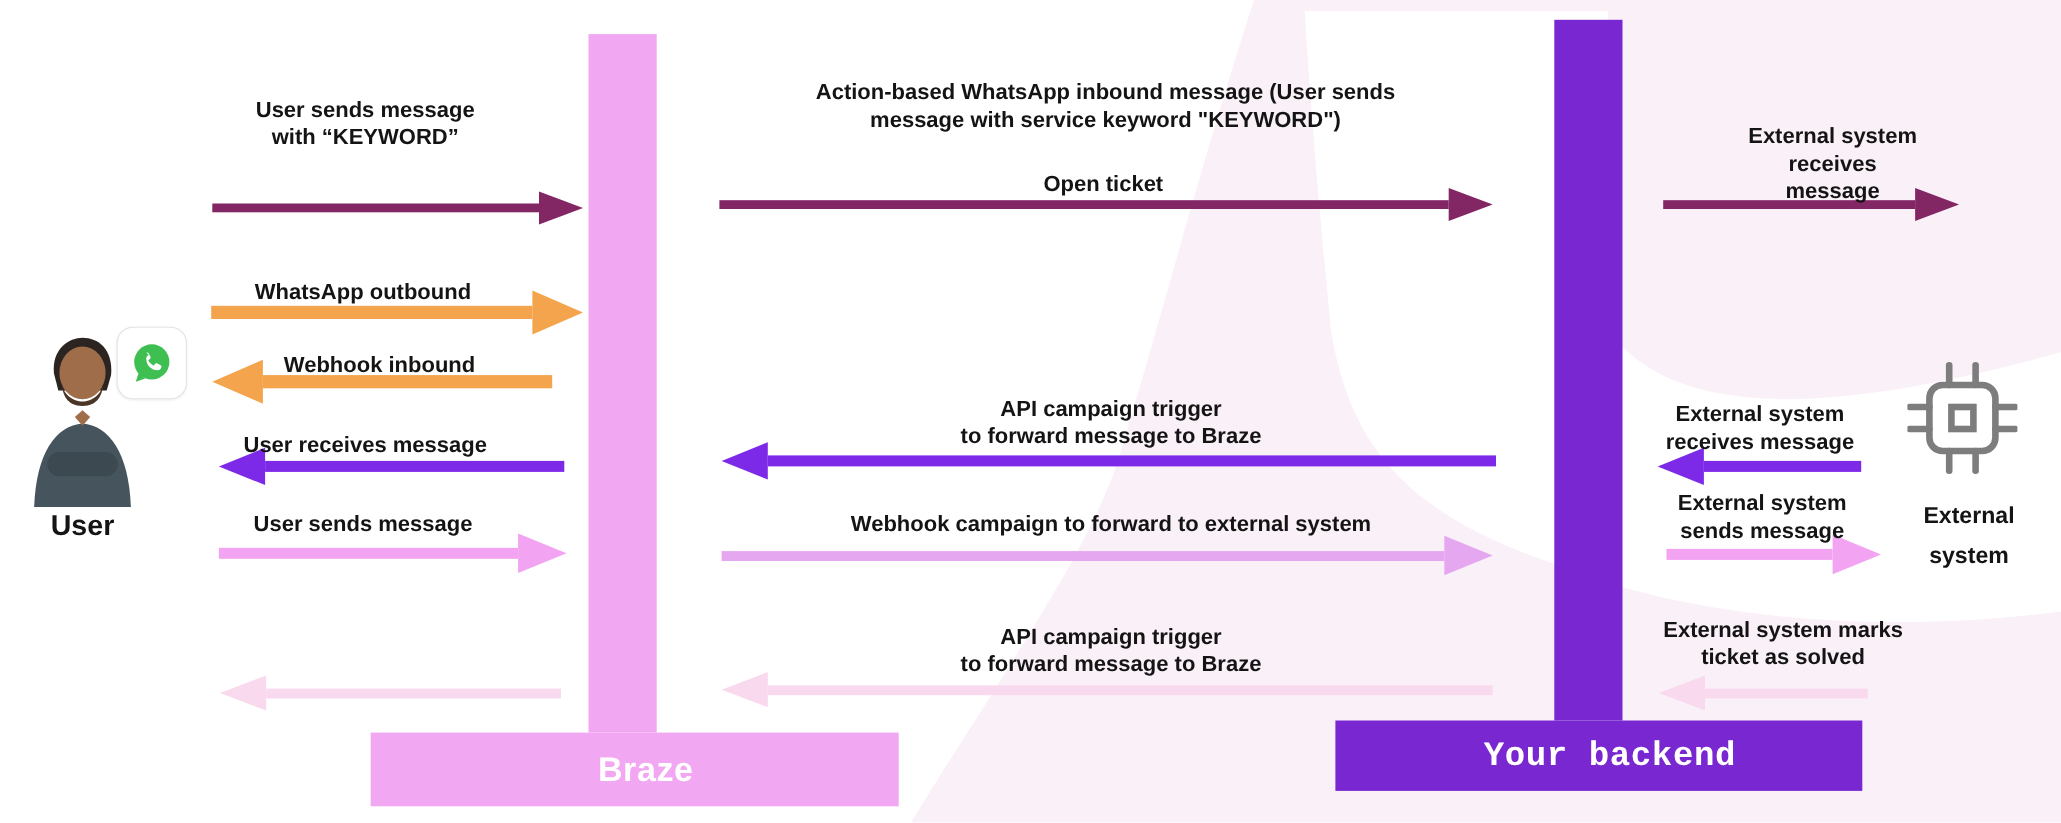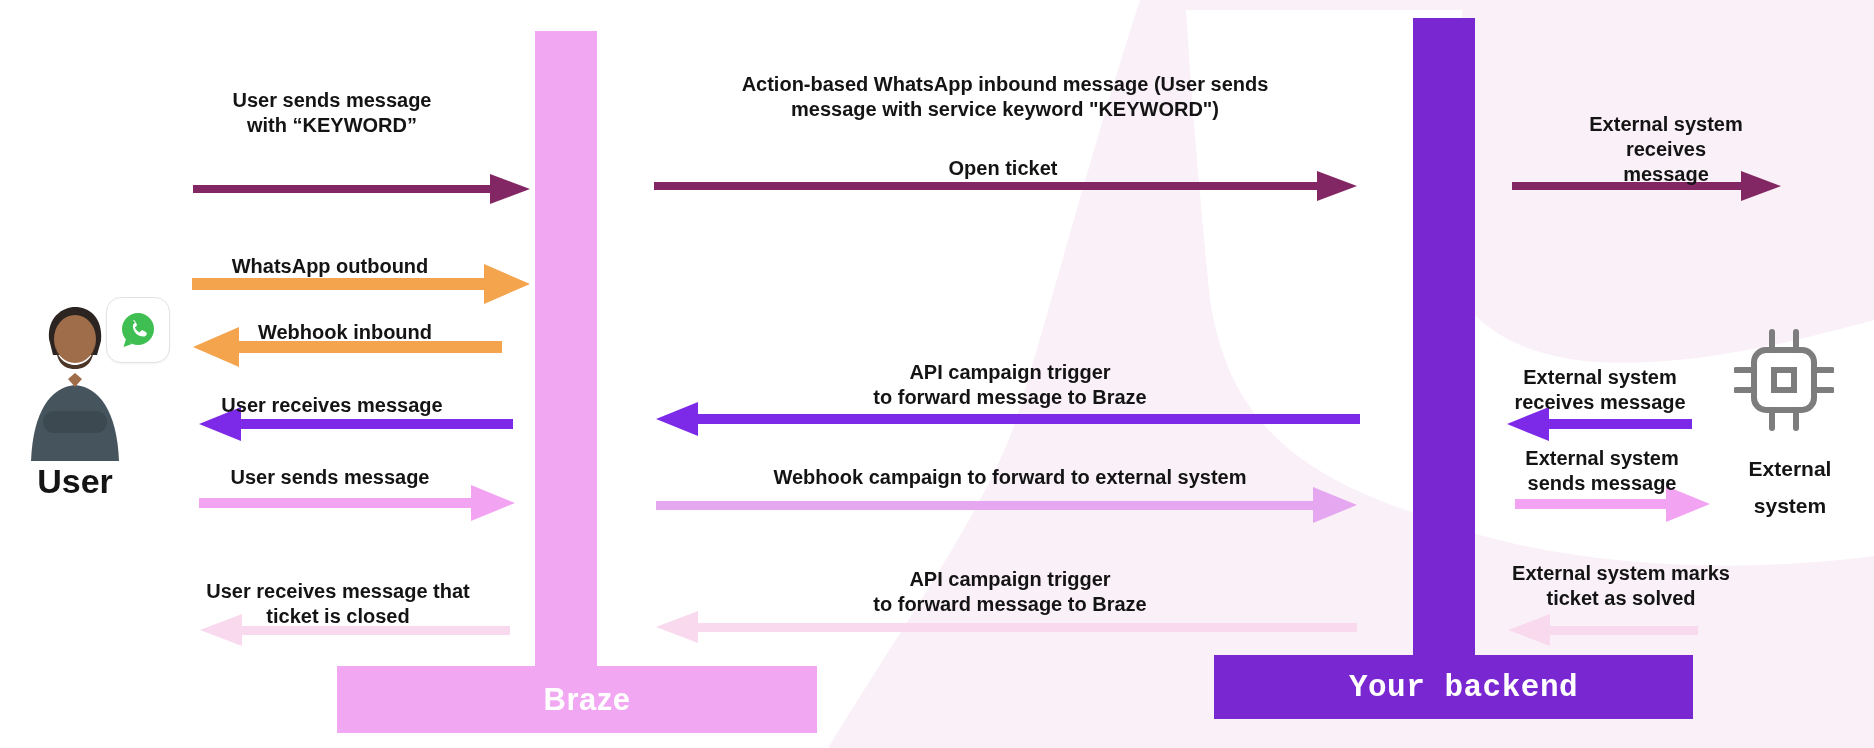--- a/index.html
+++ b/index.html
@@ -40,21 +40,21 @@
   .lbl{
     position:absolute;z-index:4;
     transform:translateX(-50%);
     font-size:20px;line-height:25px;font-weight:bold;color:var(--text);
     text-align:center;white-space:pre-line;
   }
   .entity-label{
     position:absolute;z-index:4;transform:translateX(-50%);
     font-weight:bold;color:var(--text);text-align:center;white-space:pre-line;
   }
-  .entity-label.user{font-size:34px;}
+  .entity-label.user{font-size:26px;}
   .entity-label.external{font-size:21px;line-height:37px;}
   
   .figure{position:absolute;z-index:3;}
   .wa-tile{
     position:absolute;z-index:4;left:106px;top:297px;width:62px;height:64px;
     background:#ffffff;border:1px solid #e3e3e3;border-radius:15px;
     display:flex;align-items:center;justify-content:center;
     box-shadow:0 1px 2px rgba(0,0,0,.05);
   }
 </style>
@@ -137,22 +137,20 @@
       <i class="shaft"></i>
       <i class="head"></i>
     </div>
 
   <div class="lbl" style="left:330px;top:465px">User sends message</div>
   <div class="arrow right c-pink" style="left:199px;top:485px;width:316px">
       <i class="shaft"></i>
       <i class="head"></i>
     </div>
 
-  <div class="lbl" style="left:338px;top:579px">User receives message that
-ticket is closed</div>
   <div class="arrow left c-lightpink" style="left:200px;top:614px;width:310px">
       <i class="shaft"></i>
       <i class="head"></i>
     </div>
 
   <div class="lbl" style="left:1005px;top:72px">Action-based WhatsApp inbound message (User sends
 message with service keyword "KEYWORD")</div>
   <div class="lbl" style="left:1003px;top:156px">Open ticket</div>
   <div class="arrow right c-maroon" style="left:654px;top:171px;width:703px">
       <i class="shaft"></i>

